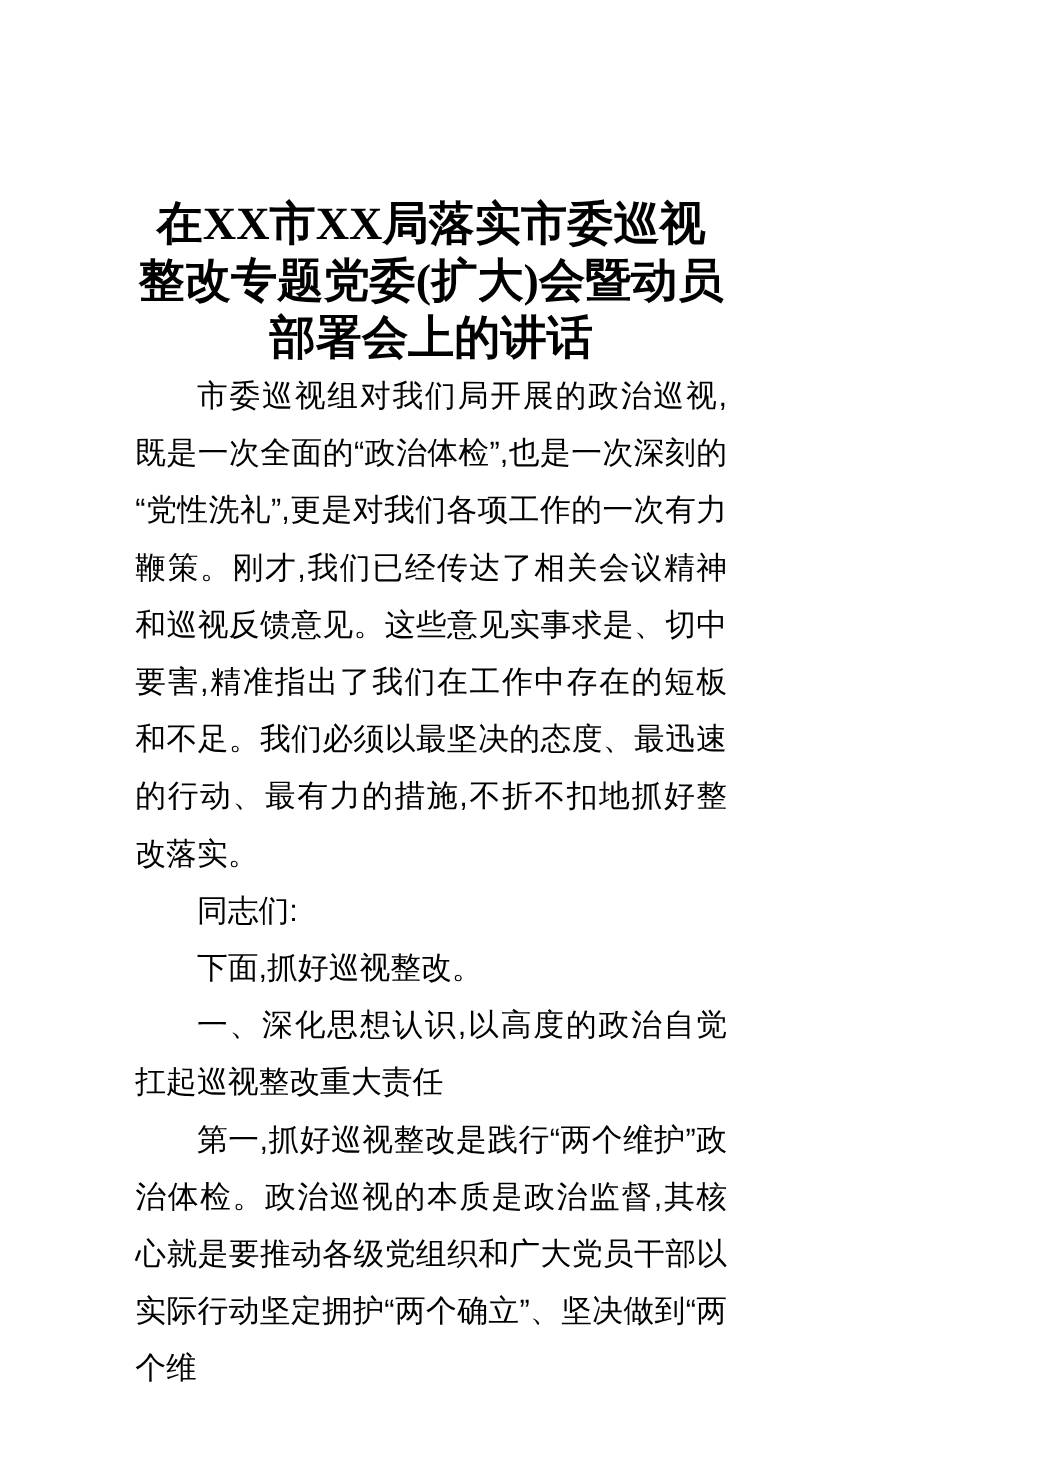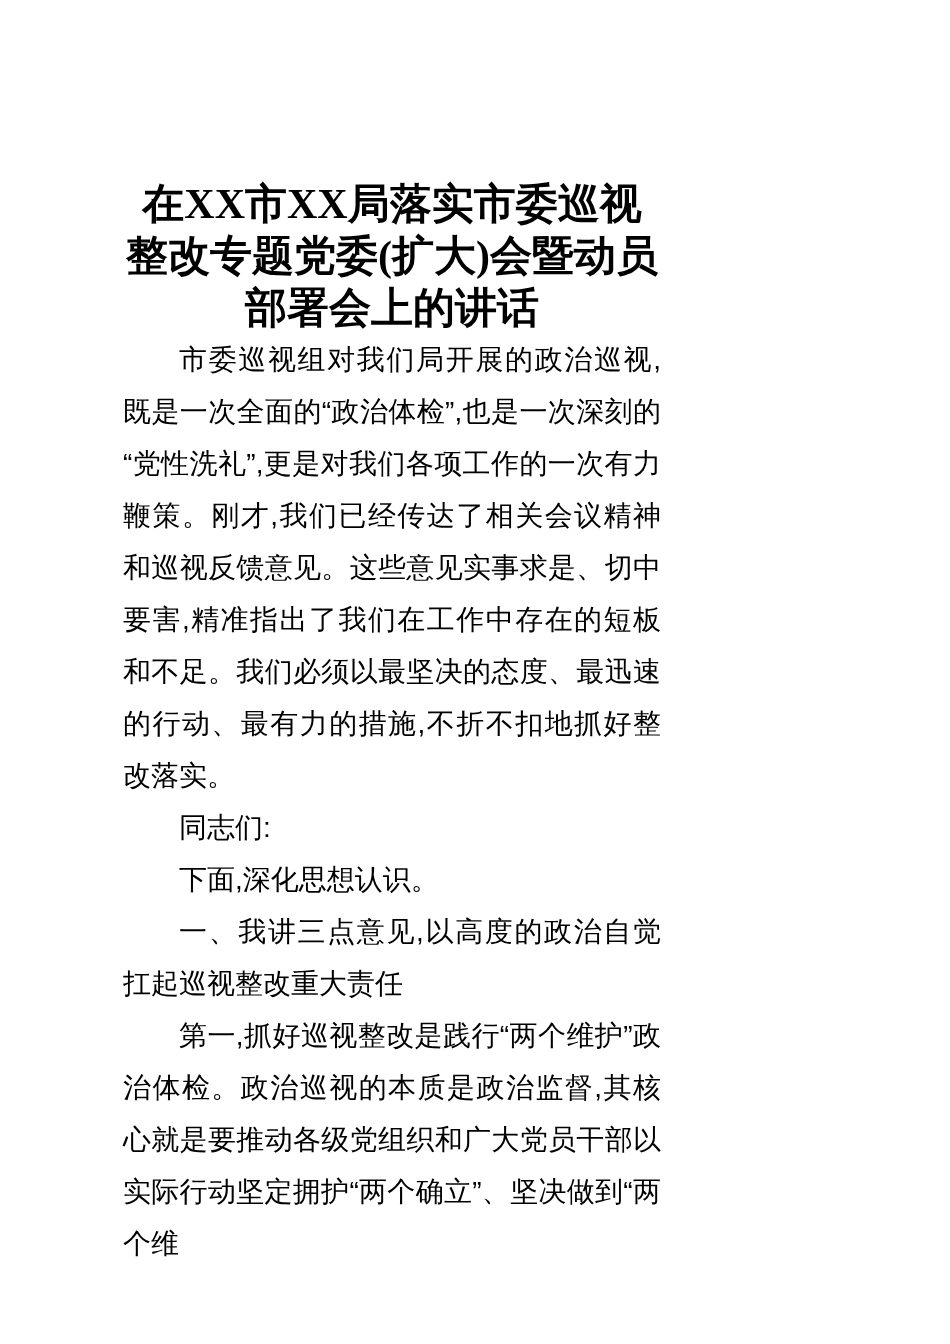--- a/index.html
+++ b/index.html
@@ -48,19 +48,19 @@
 </head>
 <body>
 
 <div class="page">
   <h1 class="doc-title">在XX市XX局落实市委巡视整改专题党委(扩大)会暨动员部署会上的讲话</h1>
 
   <p class="para">市委巡视组对我们局开展的政治巡视,既是一次全面的“政治体检”,也是一次深刻的“党性洗礼”,更是对我们各项工作的一次有力鞭策。刚才,我们已经传达了相关会议精神和巡视反馈意见。这些意见实事求是、切中要害,精准指出了我们在工作中存在的短板和不足。我们必须以最坚决的态度、最迅速的行动、最有力的措施,不折不扣地抓好整改落实。</p>
 
   <p class="para">同志们:</p>
 
-  <p class="para">下面,深化思想认识。</p>
+  <p class="para">下面,抓好巡视整改。</p>
 
-  <p class="para">一、我讲三点意见,以高度的政治自觉扛起巡视整改重大责任</p>
+  <p class="para">一、深化思想认识,以高度的政治自觉扛起巡视整改重大责任</p>
 
 
   <p class="para">第一,抓好巡视整改是践行“两个维护”政治体检。政治巡视的本质是政治监督,其核心就是要推动各级党组织和广大党员干部以实际行动坚定拥护“两个确立”、坚决做到“两个维</p>
 </div>
 
 </body></html>

